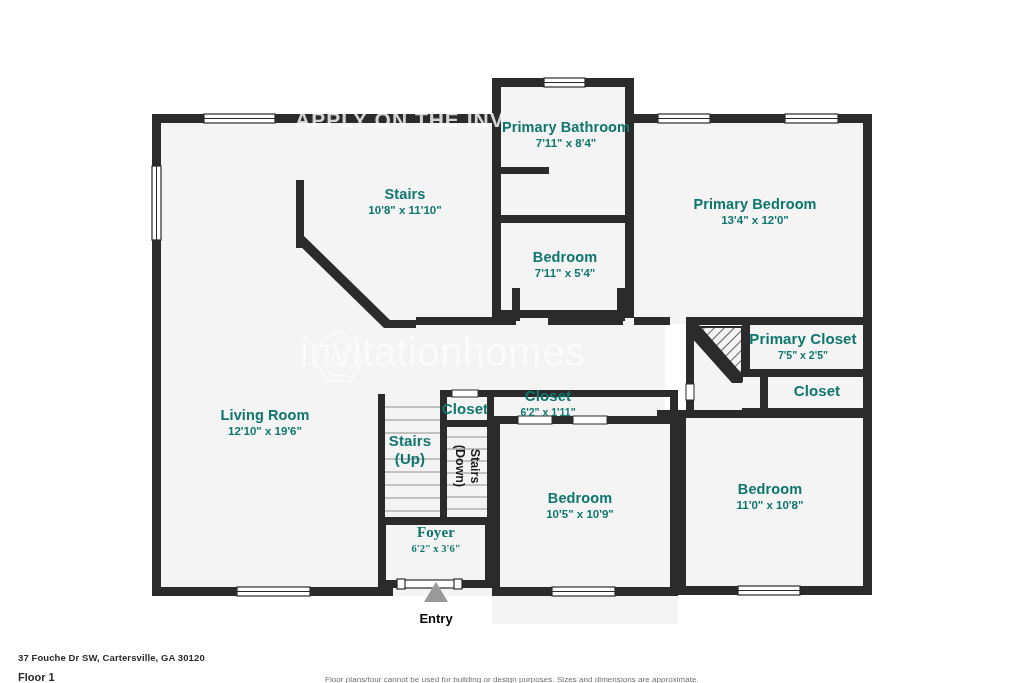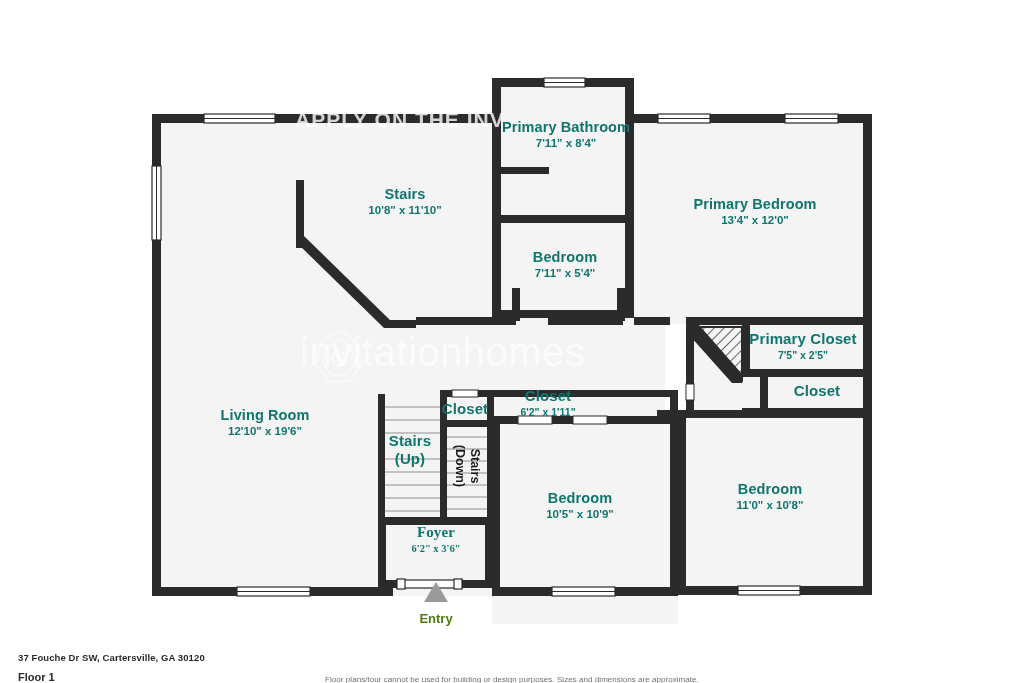--- a/index.html
+++ b/index.html
@@ -59,21 +59,21 @@
     font-size: 12.5px;
     font-weight: bold;
     color: #1b1b1b;
     pointer-events: none;
   }
 
   .entry-label {
     position: absolute;
     font-size: 13px;
     font-weight: bold;
-    color: #4d7c0f;
+    color: #000000;
     text-align: center;
     white-space: nowrap;
   }
 
   .footer-addr {
     position: absolute;
     left: 18px;
     top: 640px;
     font-size: 9.5px;
     font-weight: bold;

